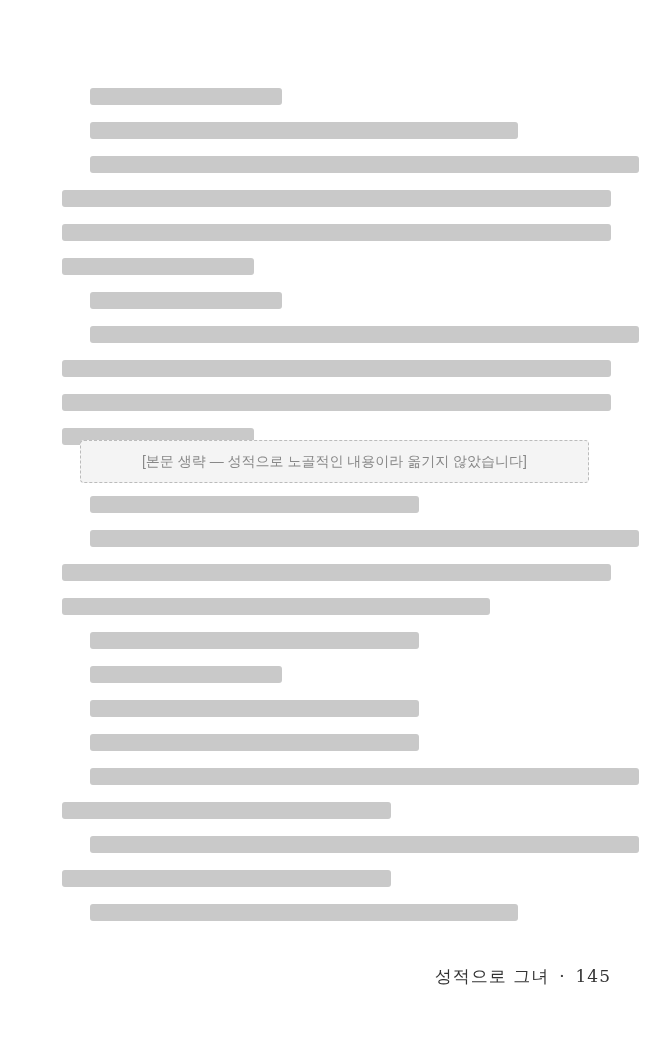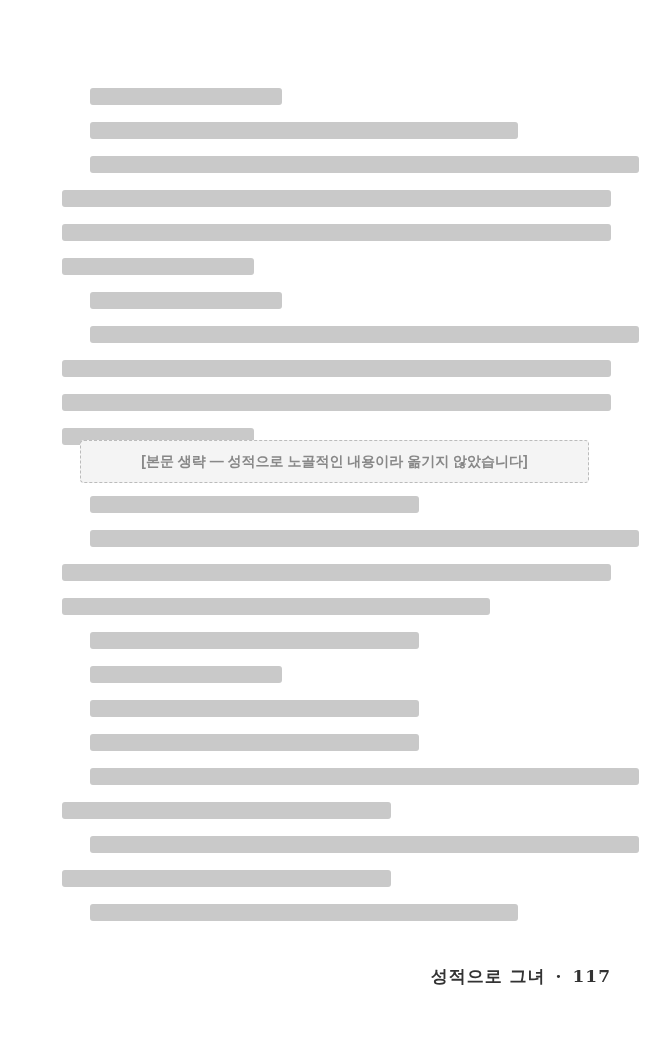--- a/index.html
+++ b/index.html
@@ -8,21 +8,20 @@
     background: #ffffff;
     font-family: "DejaVu Serif", "Liberation Serif", serif;
   }
   .page {
     position: relative;
     width: 669px;
     height: 1050px;
     background: #ffffff;
     box-sizing: border-box;
     overflow: hidden;
-    font-weight: bold;
   }
   .text-block {
     position: absolute;
     top: 88px;
     left: 62px;
     right: 58px;
   }
   .line {
     height: 17px;
     margin-bottom: 17px;
@@ -89,16 +88,16 @@
     <div class="line indent long"></div>
     <div class="line mid"></div>
     <div class="line indent long"></div>
     <div class="line mid"></div>
     <div class="line indent threeq"></div>
   </div>
 
   <div class="redaction-note">[본문 생략 — 성적으로 노골적인 내용이라 옮기지 않았습니다]</div>
 
   <div class="footer">
-    <span>성적으로 그녀</span><span class="dot">·</span><span>117</span>
+    <span>성적으로 그녀</span><span class="dot">·</span><span>145</span>
   </div>
 
 </div>
 
 </body></html>

